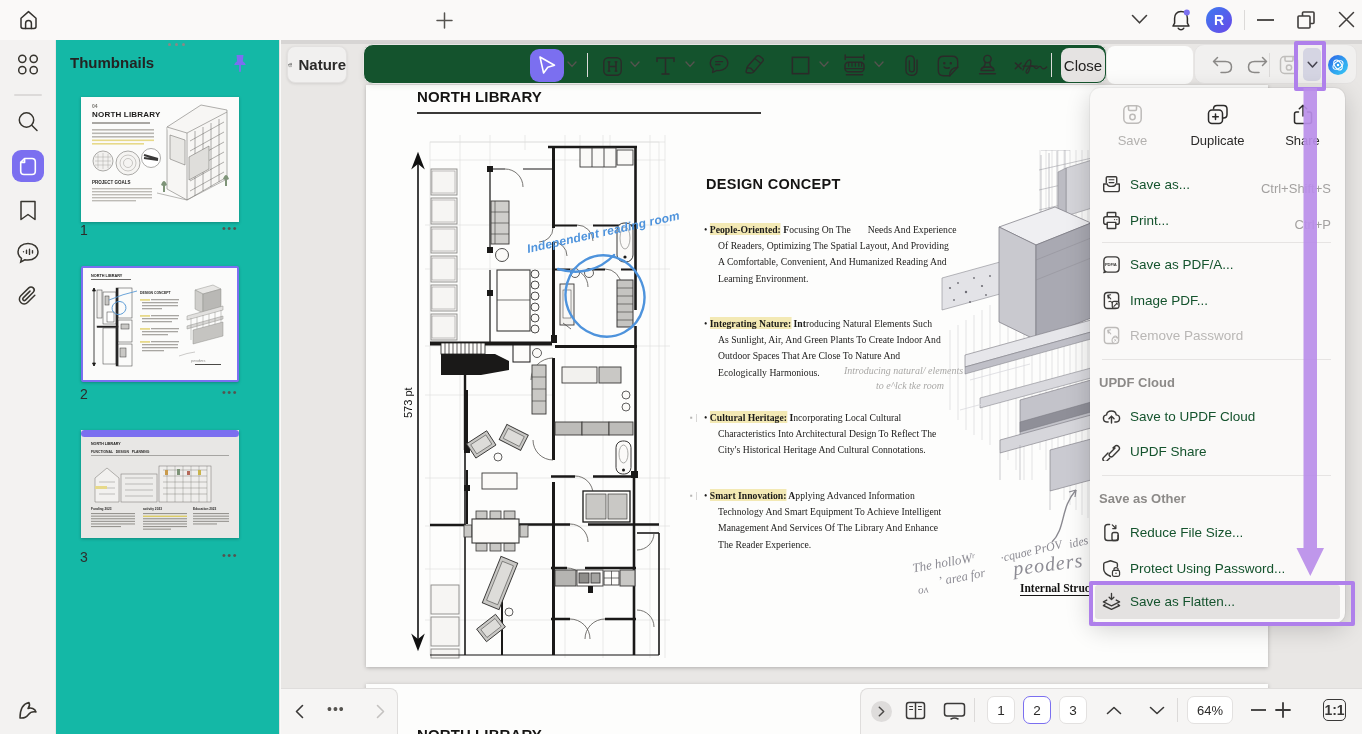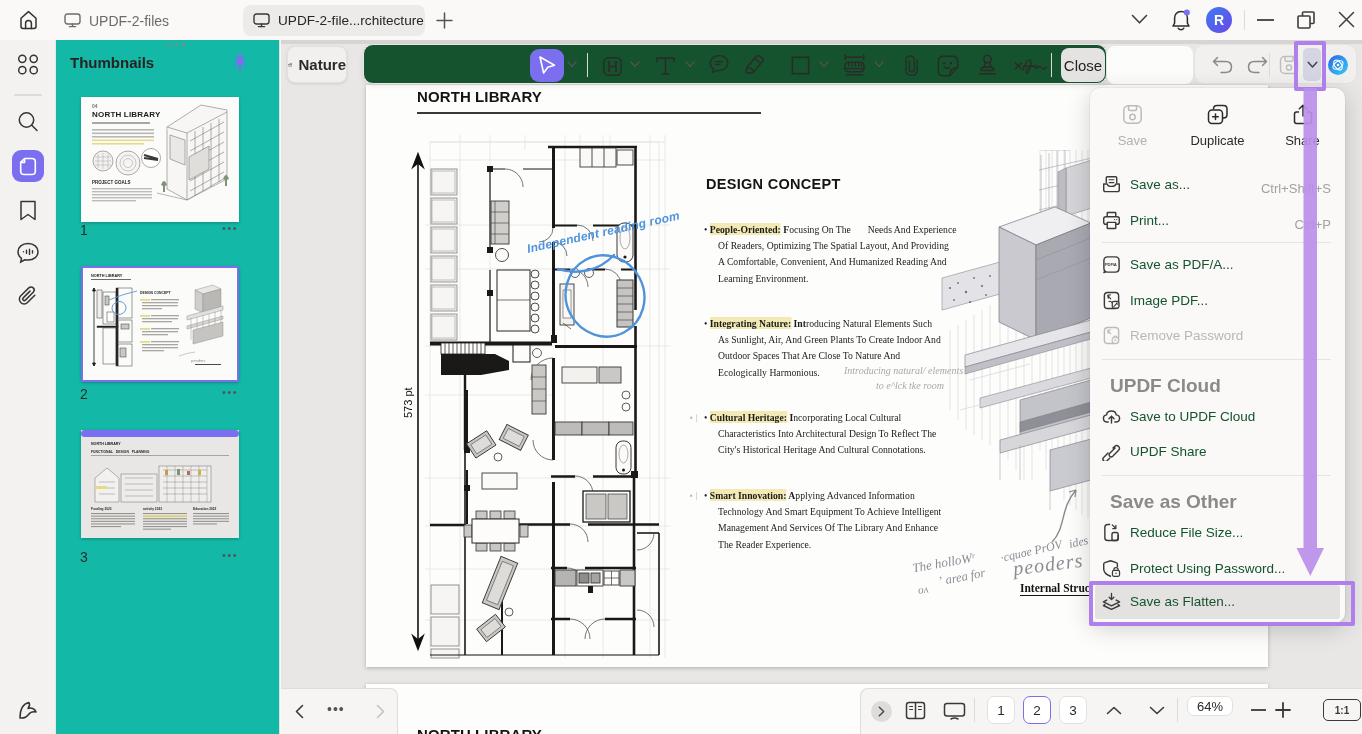--- a/index.html
+++ b/index.html
@@ -38,21 +38,21 @@
   
   .botbar { position:absolute; top:688px; height:46px; background:#F6F5F4; border:1px solid #DFDDDC; }
   #botleft { left:281px; width:117px; border-radius:0 8px 0 0; border-left:none; border-bottom:none; }
   #botright { left:860px; width:502px; border-radius:8px 0 0 0; border-right:none; border-bottom:none; }
 
   
   #menu { position:absolute; left:1090px; top:88px; width:255px; height:535px; background:#FAF9F8; border-radius:10px; box-shadow:0 6px 24px rgba(0,0,0,0.18), 0 0 0 1px rgba(0,0,0,0.04); }
   .mitem { position:absolute; left:12px; display:flex; align-items:center; font-size:13.5px; color:#14532d; }
   .mitem .ic { width:19px; height:19px; margin-right:9px; }
   .mshort { position:absolute; font-size:13px; color:#A3A1A0; }
-  .mhdr { position:absolute; left:20px; font-size:19px; font-weight:700; color:#8C8A88; }
+  .mhdr { position:absolute; left:9px; font-size:13px; font-weight:700; color:#8C8A88; }
   .mdiv { position:absolute; left:12px; width:229px; height:1px; background:#E6E4E3; }
   .mtop { position:absolute; top:16px; width:85px; text-align:center; font-size:13px; color:#2B2A29; }
   .mtop svg { margin:0 auto 8px auto; }
 
   
   .annot { position:absolute; border:4px solid #AF80EB; }
 
   
   .serifp { font-family:"Liberation Serif", serif; font-size:11.4px; line-height:16.2px; color:#1C1B1A; width:480px; padding-left:16.5px; text-indent:-16.5px; transform:scaleX(0.85); transform-origin:0 0; }
   .serifp b { font-weight:700; }
@@ -60,32 +60,20 @@
   .hw { font-family:"Liberation Serif", serif; font-style:italic; color:#8D8C94; white-space:nowrap; }
 </style>
 </head>
 <body>
 
 <div id="titlebar">
   <svg class="abs" style="left:19px;top:10px" width="19" height="20" viewBox="0 0 19 20" fill="none" stroke="#34322F" stroke-width="1.5" stroke-linejoin="round" stroke-linecap="round">
     <path d="M2 8.2 L9.5 1.6 L17 8.2 V16.5 Q17 18.4 15 18.4 H4 Q2 18.4 2 16.5 Z"></path>
     <path d="M6.6 18.4 V13.3 Q6.6 10.4 9.5 10.4 Q12.4 10.4 12.4 13.3 V18.4" fill="none"></path>
   </svg>
-  <div class="tab" id="tab1">
-    <svg class="tabicon" width="17" height="15" viewBox="0 0 17 15" fill="none" stroke="#6E6C6A" stroke-width="1.4" stroke-linecap="round">
-      <rect x="1" y="1" width="15" height="10" rx="2.4"></rect>
-        <path d="M8.5 11 v2.2 M5.4 13.6 h6.2"></path>
-    </svg>UPDF-2-files
-  </div>
-  <div class="tab" id="tab2">
-    <svg class="tabicon" width="17" height="15" viewBox="0 0 17 15" fill="none" stroke="#3A3836" stroke-width="1.4" stroke-linecap="round">
-      <rect x="1" y="1" width="15" height="10" rx="2.4"></rect>
-        <path d="M8.5 11 v2.2 M5.4 13.6 h6.2"></path>
-    </svg>UPDF-2-file...rchitecture
-  </div>
   <svg class="abs" style="left:436px;top:12px" width="17" height="17" viewBox="0 0 17 17" stroke="#55534F" stroke-width="1.5" stroke-linecap="round">
       <path d="M8.5 1 V16 M1 8.5 H16"></path>
     </svg>
   <svg class="abs" style="left:1131px;top:14px" width="17" height="11" viewBox="0 0 17 11" fill="none" stroke="#403E3C" stroke-width="1.6" stroke-linecap="round" stroke-linejoin="round">
       <path d="M1.5 1.5 L8.5 8.8 L15.5 1.5"></path>
     </svg>
   <svg class="abs" style="left:1170px;top:9px" width="22" height="23" viewBox="0 0 22 23" fill="none">
     <path d="M11 2.6 C6.8 2.6 4.6 5.6 4.6 9.2 V14.2 L3 17 H19 L17.4 14.2 V9.2 C17.4 5.6 15.2 2.6 11 2.6 Z" stroke="#2E2C2A" stroke-width="1.5" stroke-linejoin="round"></path>
     <path d="M8.2 19.2 A3.2 3.2 0 0 0 13.8 19.2" stroke="#2E2C2A" stroke-width="1.5" stroke-linecap="round"></path>
     <circle cx="16.8" cy="3.6" r="3" fill="#7B6FF0"></circle>
@@ -710,28 +698,28 @@
   <div class="abs" style="left:126px;top:7px;width:28px;height:28px;background:#FFFFFF;border:1px solid #E3E1E0;border-radius:7px;display:flex;align-items:center;justify-content:center;font-size:13.5px;color:#2B2A29">1</div>
   <div class="abs" style="left:162px;top:7px;width:28px;height:28px;background:#FFFFFF;border:1.6px solid #7B6FF0;border-radius:7px;display:flex;align-items:center;justify-content:center;font-size:13.5px;color:#2B2A29">2</div>
   <div class="abs" style="left:198px;top:7px;width:28px;height:28px;background:#FFFFFF;border:1px solid #E3E1E0;border-radius:7px;display:flex;align-items:center;justify-content:center;font-size:13.5px;color:#2B2A29">3</div>
   <svg class="abs" style="left:245px;top:17px" width="16" height="9" viewBox="0 0 16 9" fill="none" stroke="#3A3938" stroke-width="1.6" stroke-linecap="round" stroke-linejoin="round">
       <path d="M1.5 7.5 L8 1.5 L14.5 7.5"></path>
     </svg>
   <svg class="abs" style="left:288px;top:17px" width="16" height="9" viewBox="0 0 16 9" fill="none" stroke="#3A3938" stroke-width="1.6" stroke-linecap="round" stroke-linejoin="round">
       <path d="M1.5 1.5 L8 7.5 L14.5 1.5"></path>
     </svg>
   <div class="abs" style="left:316px;top:9px;width:1px;height:24px;background:#DCDAD9"></div>
-  <div class="abs" style="left:326px;top:7px;width:46px;height:20px;background:#FFFFFF;border:1px solid #E3E1E0;border-radius:7px;display:flex;align-items:center;justify-content:center;font-size:13px;color:#2B2A29">64%</div>
+  <div class="abs" style="left:326px;top:7px;width:46px;height:28px;background:#FFFFFF;border:1px solid #E3E1E0;border-radius:7px;display:flex;align-items:center;justify-content:center;font-size:13px;color:#2B2A29">64%</div>
   <svg class="abs" style="left:390px;top:20px" width="15" height="2" viewBox="0 0 15 2">
       <path d="M0 1 H15" stroke="#3A3938" stroke-width="1.8"></path>
     </svg>
   <svg class="abs" style="left:414px;top:13px" width="16" height="16" viewBox="0 0 16 16" stroke="#3A3938" stroke-width="1.8" stroke-linecap="round">
       <path d="M8 1 V15 M1 8 H15"></path>
     </svg>
-  <div class="abs" style="left:462px;top:10px;width:38px;height:22px;border:1.6px solid #3A3938;border-radius:5px;display:flex;align-items:center;justify-content:center;font-size:10px;font-weight:700;color:#3A3938">1:1</div>
+  <div class="abs" style="left:462px;top:10px;width:23px;height:22px;border:1.6px solid #3A3938;border-radius:5px;display:flex;align-items:center;justify-content:center;font-size:14px;font-weight:700;color:#3A3938">1:1</div>
 </div>
 
 <div id="menu">
   <div class="mtop" style="left:0">
     <svg width="21" height="21" viewBox="0 0 21 21" fill="none" stroke="#BDBBB9" stroke-width="1.5" stroke-linejoin="round">
       <rect x="1.8" y="1.8" width="17.4" height="17.4" rx="4.5"></rect>
       <path d="M6.5 1.8 V5.2 Q6.5 6.4 7.7 6.4 H13.3 Q14.5 6.4 14.5 5.2 V1.8"></path>
       <circle cx="10.5" cy="13" r="2.7"></circle>
     </svg>
     <div style="color:#B3B1AF">Save</div>

